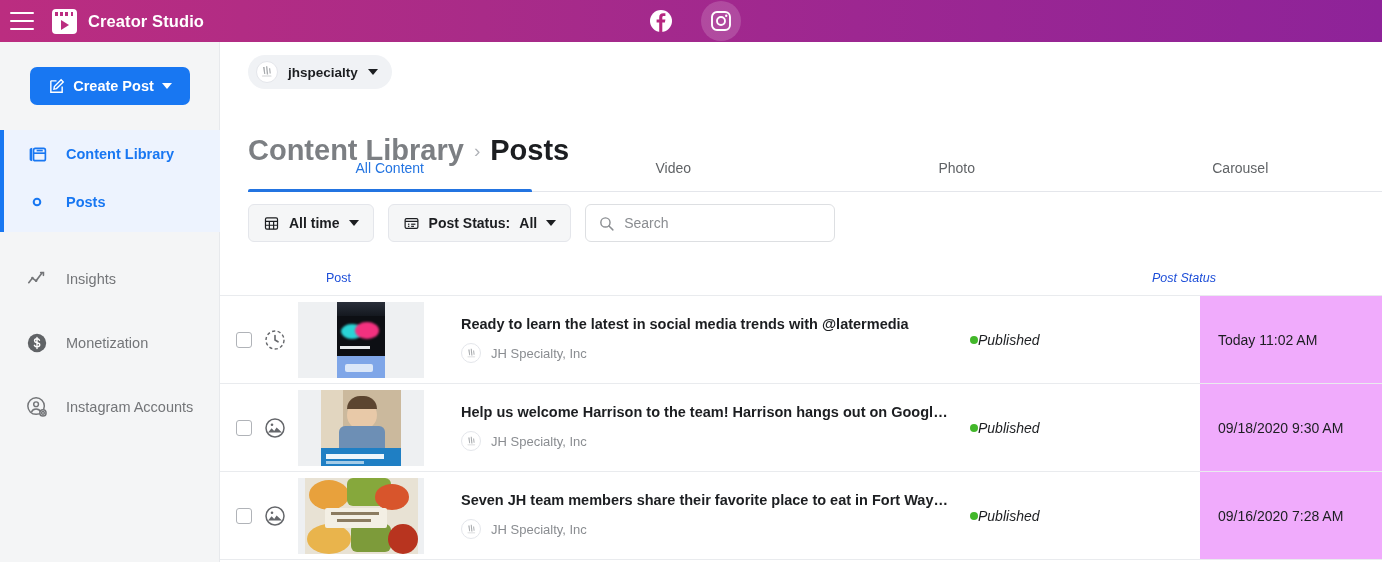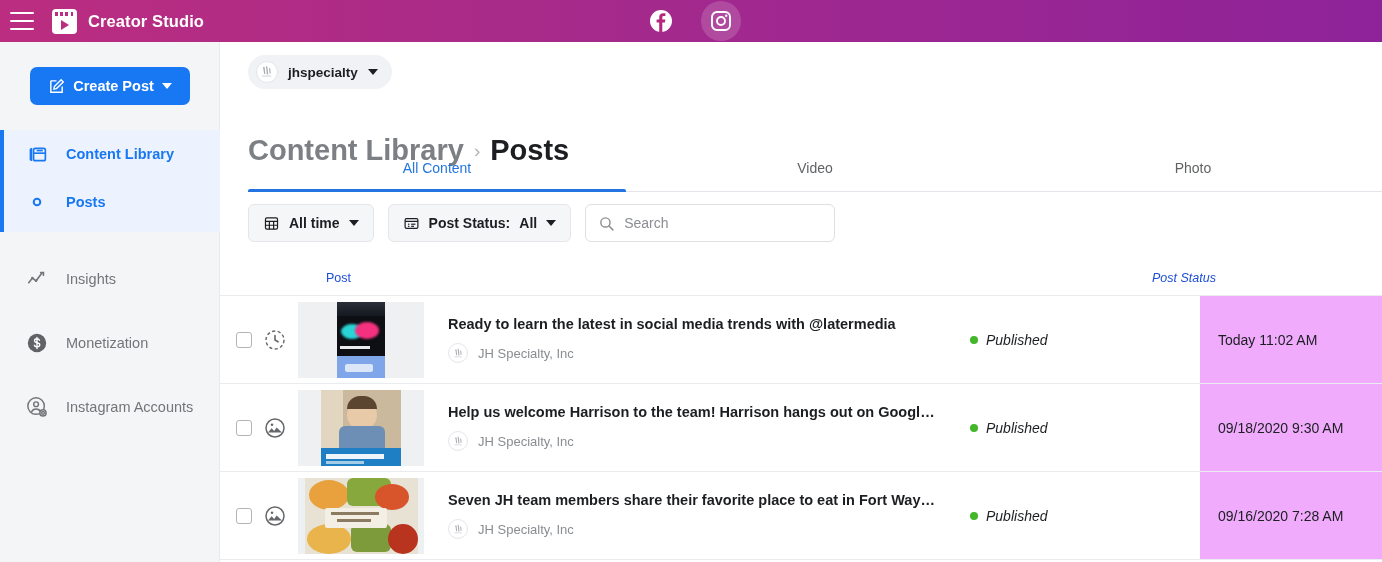--- a/index.html
+++ b/index.html
@@ -183,34 +183,34 @@
     width: 16px; height: 16px; border: 1px solid #b0b3b8;
     border-radius: 3px; background: #fff; cursor: pointer;
   }
   .type-icon { width: 24px; height: 24px; color: #65676b; cursor: pointer; }
   .thumb {
     width: 126px; height: 76px; background: #eef0f2;
     display: flex; align-items: center; justify-content: center; overflow: hidden;
     flex: 0 0 126px; cursor: pointer;
   }
   .thumb-inner { width: 48px; height: 76px; overflow: hidden; position: relative; }
-  .post-text { padding-left: 24px; display: flex; flex-direction: column; justify-content: center; gap: 11px; }
+  .post-text { padding-left: 37px; display: flex; flex-direction: column; justify-content: center; gap: 11px; }
   .post-title {
     font-size: 14.5px; font-weight: bold; color: #1c1e21;
     white-space: nowrap; overflow: hidden; text-overflow: ellipsis;
     max-width: 490px; cursor: pointer;
   }
   .post-meta { display: flex; align-items: center; gap: 10px; }
   .meta-avatar {
     width: 20px; height: 20px; border-radius: 50%;
     background: #fff; border: 1px solid #e4e6eb;
     display: flex; align-items: center; justify-content: center; overflow: hidden;
   }
   .meta-name { font-size: 13px; color: #8a8d91; }
-  .status { display: flex; align-items: center; gap: 8px; font-size: 14px; color: #1c1e21; }
+  .status { display: flex; align-items: center; gap: 0; font-size: 14px; color: #1c1e21; }
   .dot { width: 8px; height: 8px; border-radius: 50%; background: #42b72a; flex: 0 0 8px; }
   .date-cell {
     width: 182px; flex: 0 0 182px; padding-left: 18px;
     background: #f0abfc; font-size: 14px; color: #1c1e21;
     display: flex; align-items: center;
   }
 </style>
 </head>
 <body>
 
@@ -331,20 +331,23 @@
 
   <div class="tabs">
     <div class="tab active">
         <span>All Content</span>
       </div>
     <div class="tab">
         <span>Video</span>
       </div>
     <div class="tab">
         <span>Photo</span>
+      </div>
+    <div class="tab">
+        <span>Carousel</span>
       </div>
   </div>
 
   <div class="filters">
     <div class="filter-btn">
       <svg width="17" height="17" viewBox="0 0 24 24" fill="none" stroke="#1c1e21" stroke-width="1.7">
         <rect x="3.5" y="4" width="17" height="16" rx="2"></rect>
         <path d="M3.5 9h17M9 9v11M15 9v11M3.5 14.5h17"></path>
       </svg>
       <span>All time</span>

